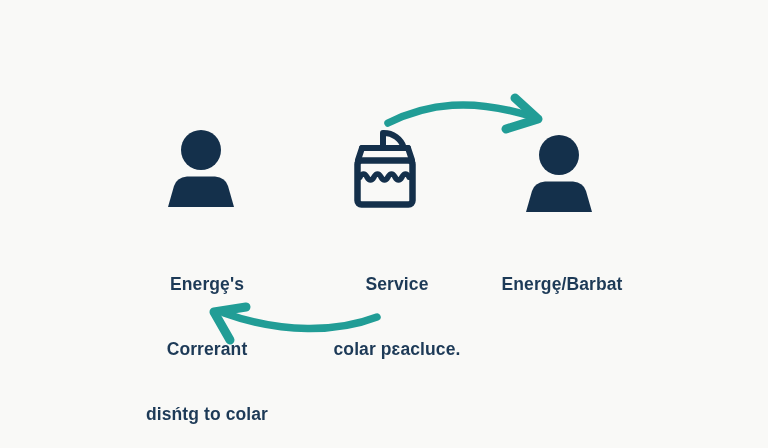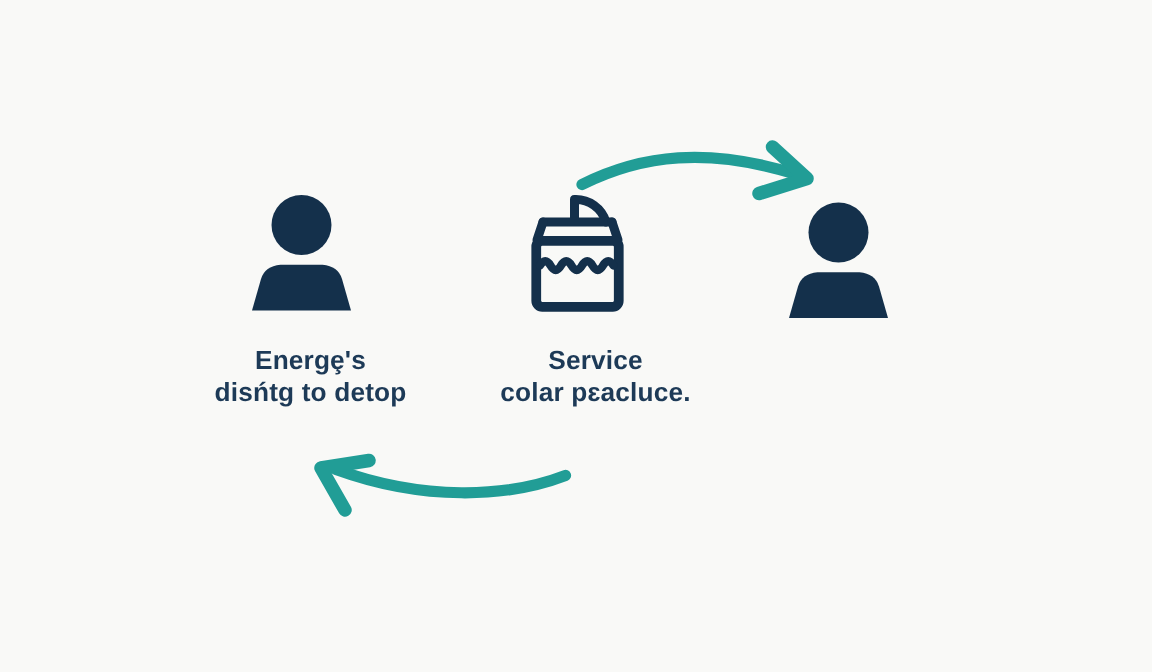--- a/index.html
+++ b/index.html
@@ -35,20 +35,21 @@
     text-align: center;
     color: var(--text-navy, #1d3a57);
     font-size: 17.5px;
     font-weight: 700;
     line-height: 21px;
     letter-spacing: 0.1px;
   }
   .caption .line {
     display: block;
     white-space: nowrap;
+    margin-top: 44px;
   }
   .arrows {
     position: absolute;
     left: 0;
     top: 0;
     pointer-events: none;
   }
   .arrow-stroke {
     stroke: var(--arrow-teal, #1f9e96);
     fill: none;
@@ -91,24 +92,26 @@
       <path class="arrow-stroke" stroke-width="9" d="M538 119 L515 98 M538 119 L506 129"></path>
     </g>
     <g>
       <path class="arrow-stroke" stroke-width="7.5" d="M377 317 C 338 332, 282 334, 224 313"></path>
       <path class="arrow-stroke" stroke-width="9" d="M214 312 L246 307 M214 312 L230 340"></path>
     </g>
   </svg>
 
   <div class="caption" style="left:92px; top:230px;">
     <span class="line">Energȩ's</span>
-    <span class="line">disńtg to detop</span>
+    <span class="line">Correrant</span>
+    <span class="line">disńtg to colar</span>
   </div>
 
   <div class="caption" style="left:282px; top:230px;">
     <span class="line">Service</span>
     <span class="line">colar pɛacluce.</span>
   </div>
 
   <div class="caption" style="left:447px; top:230px;">
+    <span class="line">Energȩ/Barbat</span>
   </div>
 
 </div>
 
 </body></html>

